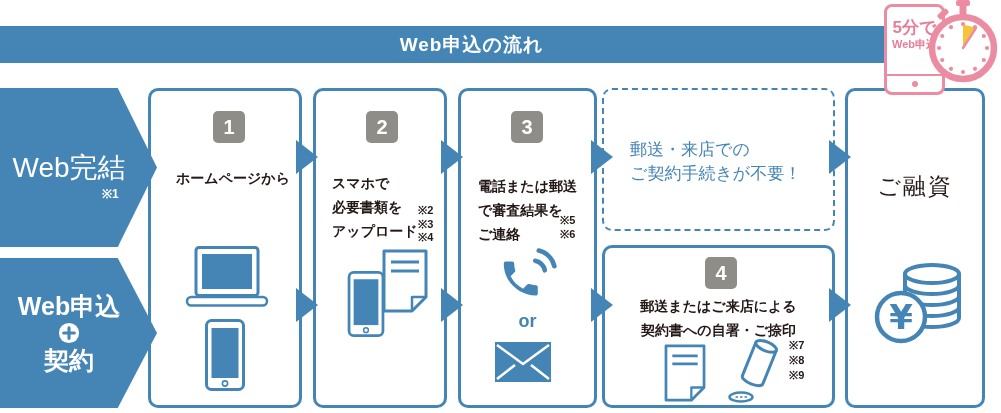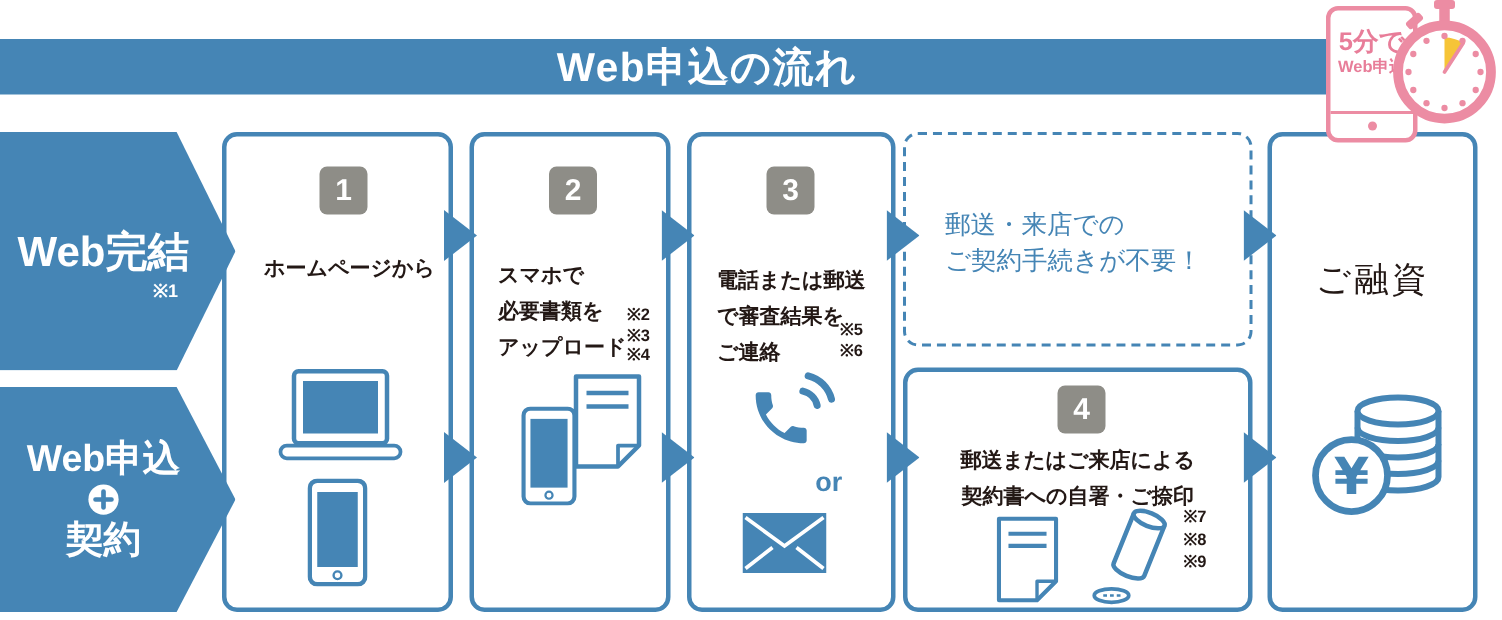--- a/index.html
+++ b/index.html
@@ -5,29 +5,29 @@
   :root{
     --blue:#4585b5; --dark:#231815; --gray:#8e8d87;
     --pink:#ec8ca3; --pinktext:#e87d99; --yellow:#f6c437;
   }
   *{margin:0;padding:0;box-sizing:border-box;}
   body{font-family:"Liberation Sans",sans-serif;background:#fff;}
   .canvas{position:relative;width:1001px;height:413px;background:#fff;overflow:hidden;}
 
   .titlebar{position:absolute;left:0;top:26px;width:885px;height:37px;background:var(--blue);
     z-index:1;display:flex;align-items:center;justify-content:center;padding-left:58px;}
-  .titlebar span{color:#fff;font-size:27px;font-weight:bold;letter-spacing:1px;}
+  .titlebar span{color:#fff;font-size:19px;font-weight:bold;letter-spacing:1px;}
 
   .pent{position:absolute;left:0;width:157px;background:var(--blue);z-index:3;
     clip-path:polygon(0 0,75% 0,100% 50%,75% 100%,0 100%);color:#fff;}
   .pent .inner{position:absolute;left:0;top:0;width:138px;height:100%;
     display:flex;flex-direction:column;align-items:center;justify-content:center;}
   .pent1{top:88px;height:159px;}
   .pent2{top:258px;height:150px;}
-  .pent1 .t{font-size:28px;font-weight:bold;}
+  .pent1 .t{font-size:28px;font-weight:normal;}
   .pent1 .n{position:absolute;left:102px;top:97px;font-size:12px;font-weight:bold;}
   .pent2 .t{font-size:25px;font-weight:bold;line-height:28px;}
 
   .box{position:absolute;background:#fff;border:3px solid var(--blue);border-radius:10px;z-index:2;}
   .dashedbox{position:absolute;background:#fff;border:2px dashed var(--blue);border-radius:10px;z-index:2;}
 
   .badge{position:absolute;width:32px;height:32px;background:var(--gray);border-radius:5px;
     color:#fff;font-size:20px;font-weight:bold;display:flex;align-items:center;justify-content:center;}
   .steptext{position:absolute;font-size:14px;font-weight:bold;color:var(--dark);line-height:24px;white-space:nowrap;}
   .notes{position:absolute;font-size:11px;font-weight:bold;color:var(--dark);line-height:13.5px;}
@@ -130,21 +130,21 @@
       <div>※5</div>
       <div>※6</div>
     </div>
     <svg class="icon" style="left:36px;top:156px;" width="60" height="60" viewBox="0 0 27 27">
       <g transform="translate(0.5,4) scale(0.85)">
         <path fill="#4585b5" d="M6.62 10.79c1.44 2.83 3.76 5.14 6.59 6.59l2.2-2.2c.27-.27.67-.36 1.02-.24 1.12.37 2.33.57 3.57.57.55 0 1 .45 1 1V20c0 .55-.45 1-1 1-9.39 0-17-7.61-17-17 0-.55.45-1 1-1h3.5c.55 0 1 .45 1 1 0 1.25.2 2.45.57 3.57.11.35.03.74-.25 1.02l-2.2 2.2z"></path>
       </g>
       <path d="M17.2 6.2 a5.6 5.6 0 0 1 4.3 4.3" fill="none" stroke="#4585b5" stroke-width="2.1" stroke-linecap="round"></path>
       <path d="M18.8 1.6 a9.6 9.6 0 0 1 7 7" fill="none" stroke="#4585b5" stroke-width="2.1" stroke-linecap="round"></path>
     </svg>
-    <div class="ortext" style="top:220px;margin-left:25px;">or</div>
+    <div class="ortext" style="top:220px;">or</div>
     <svg class="icon" style="left:34px;top:251px;" width="56" height="40" viewBox="0 0 56 40">
       <rect width="56" height="40" fill="#4585b5"></rect>
       <path d="M2 3 L28 22 L54 3" fill="none" stroke="#fff" stroke-width="2.5"></path>
       <path d="M2 37 L20 23 M54 37 L36 23" fill="none" stroke="#fff" stroke-width="2.5"></path>
     </svg>
   </div>
 
   <div class="dashedbox" style="left:602px;top:88px;width:233px;height:143px;">
     <div class="bluetext" style="left:26px;top:48px;">
       <div>郵送・来店での</div>

